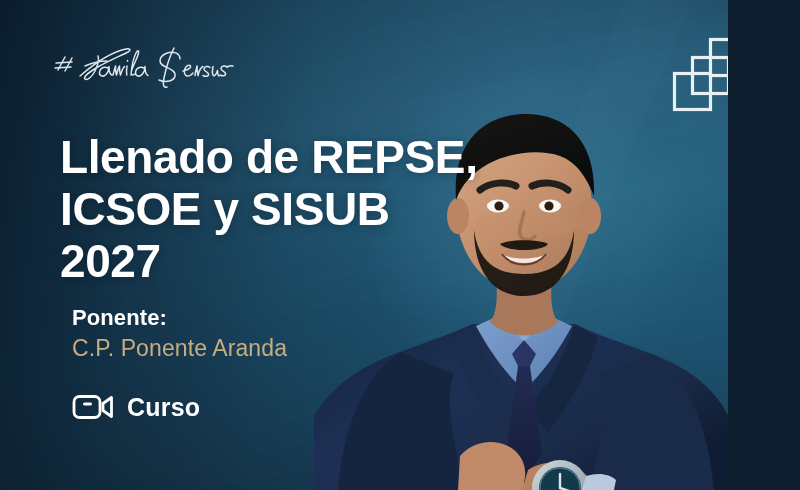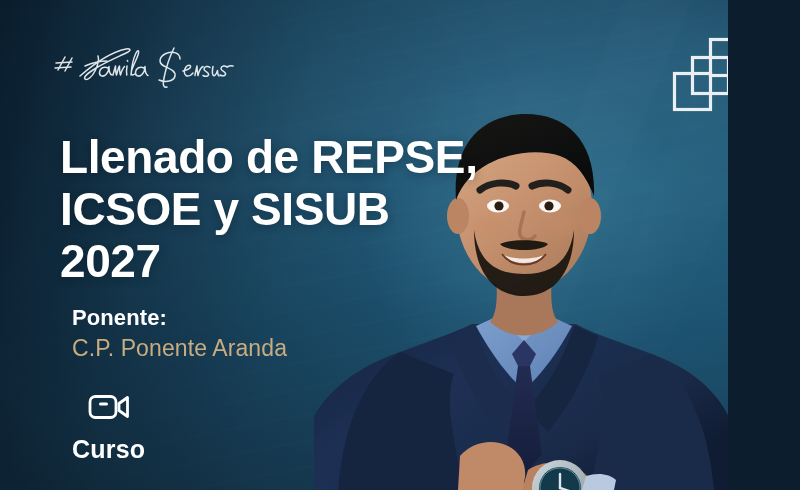--- a/index.html
+++ b/index.html
@@ -139,21 +139,20 @@
   }
 
   
   .badge {
     position: absolute;
     left: 72px;
     top: 392px;
     display: flex;
     align-items: center;
     gap: 13px;
-    flex-direction: column;
   }
   .badge-icon {
     width: 42px;
     height: 30px;
     display: block;
   }
   .badge-icon svg { display: block; }
   .badge-label {
     font-size: 25px;
     font-weight: 700;

